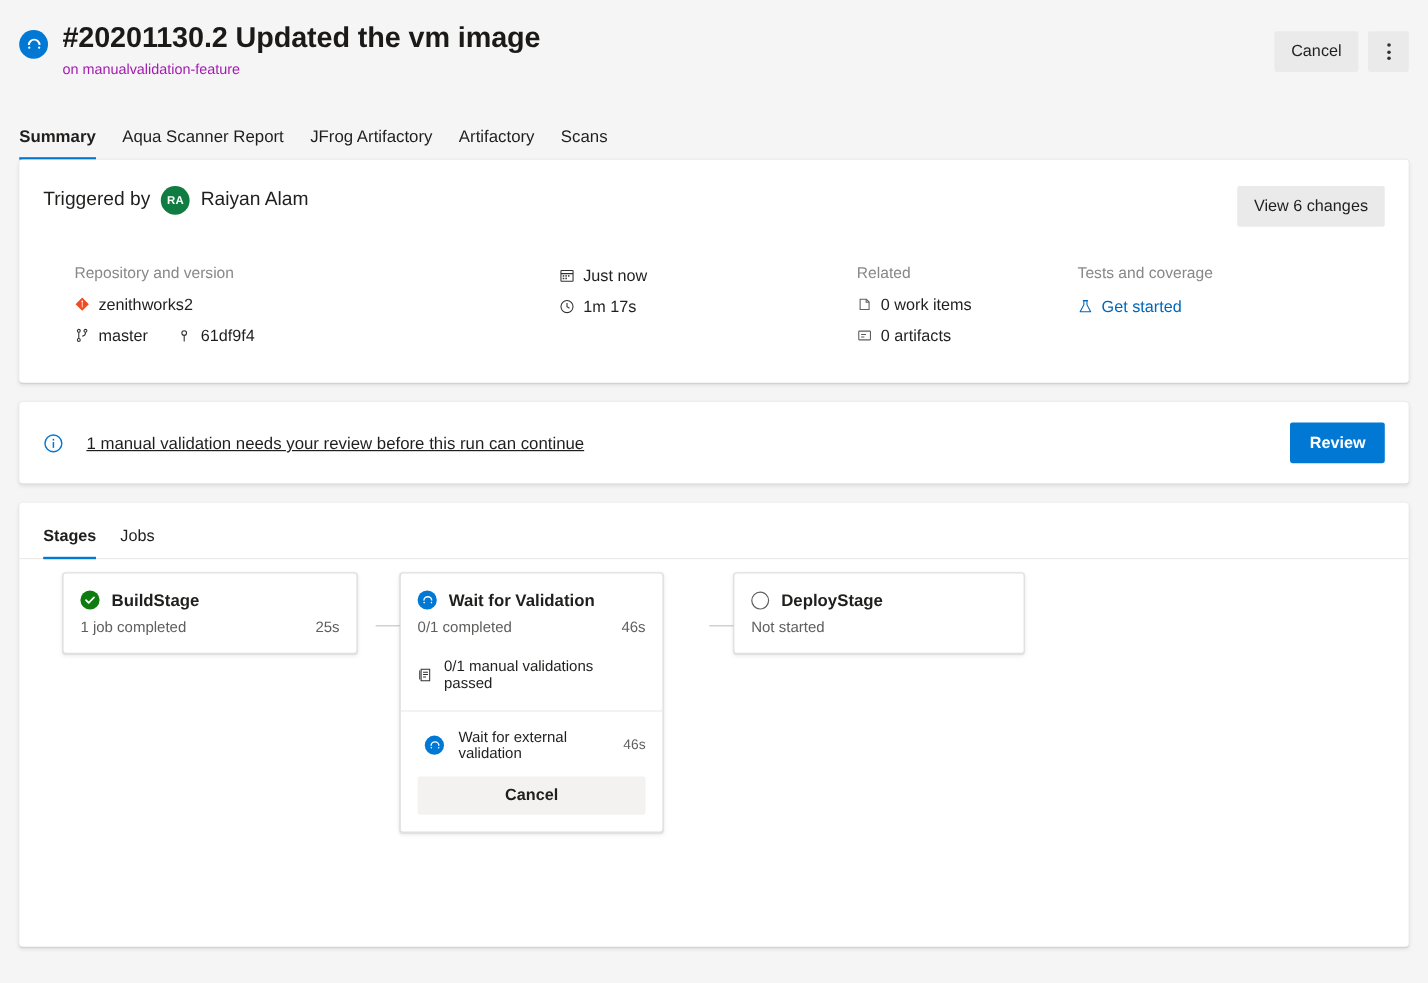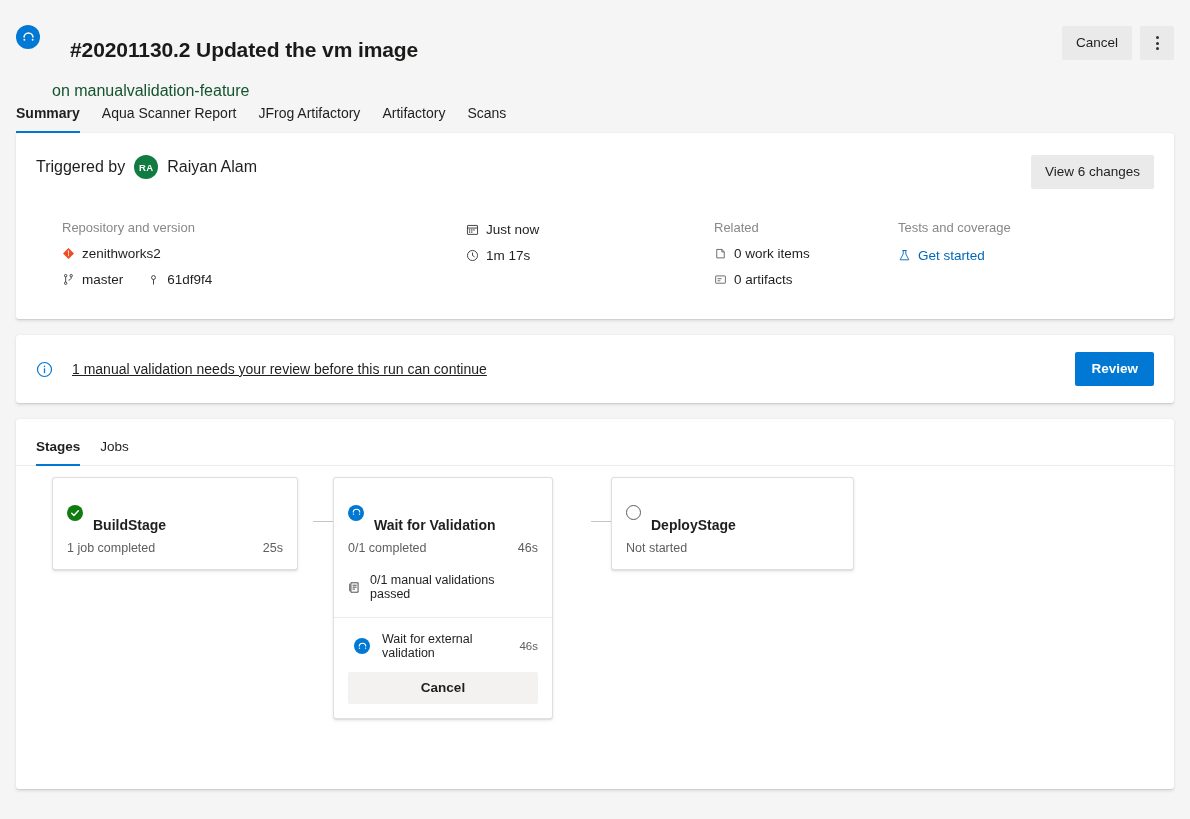--- a/index.html
+++ b/index.html
@@ -21,26 +21,26 @@
   .title-row { display: flex; align-items: flex-start; }
   .pipeline-logo {
     width: 24px; height: 24px; border-radius: 50%;
     background: #0078d4;
     margin-top: 7px; margin-right: 12px;
     flex: 0 0 auto;
     display: flex; align-items: center; justify-content: center;
   }
   .title-block { flex: 1 1 auto; min-width: 0; }
   .run-title {
-    font-size: 21px; font-weight: bold; line-height: 28px;
-    color: #1b1a19; margin: 18px; letter-spacing: -0.1px;
+    font-size: 24px; font-weight: bold; line-height: 28px;
+    color: #1b1a19; margin: 0; letter-spacing: -0.1px;
   }
   .run-branch {
-    font-size: 16px; color: #14532d; line-height: 18px;
-    margin-top: 14px;
+    font-size: 12px; color: #a21caf; line-height: 18px;
+    margin-top: 3px;
   }
   .header-actions {
     position: absolute; top: 26px; right: 16px;
     display: flex; gap: 8px; align-items: center;
   }
   .btn {
     font-family: "Liberation Sans", sans-serif;
     font-size: 13.5px;
     border: none; border-radius: 2px;
     background: #eaeaea; color: #201f1e;
@@ -164,21 +164,21 @@
     background: #ffffff;
     border: 1px solid #e1dfdd;
     border-radius: 3px;
     box-shadow: 0 0.3px 0.9px rgba(0,0,0,0.07), 0 1.6px 3.6px rgba(0,0,0,0.08);
   }
   .stage-head {
     display: flex; align-items: center;
     padding: 14px 14px 0 14px;
   }
   .stage-head .sicon { margin-right: 10px; display: flex; align-items: center; flex: 0 0 auto; }
-  .stage-name { font-size: 14px; font-weight: bold; color: #201f1e; margin-top: 25px; }
+  .stage-name { font-size: 14px; font-weight: bold; color: #201f1e; }
   .stage-sub {
     display: flex; align-items: center; justify-content: space-between;
     padding: 8px 14px 14px 14px;
     font-size: 12.5px; color: #605e5c;
   }
   .stage-sub .dur { color: #605e5c; }
 
   .stage-extra {
     display: flex; align-items: center;
     padding: 4px 14px 16px 14px;

